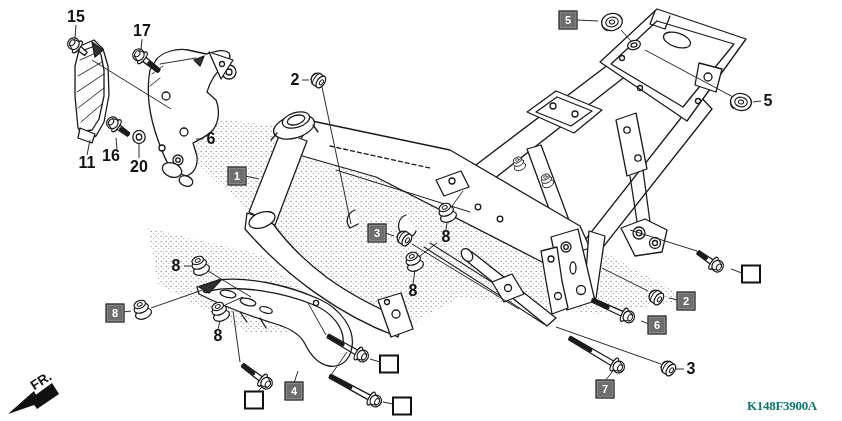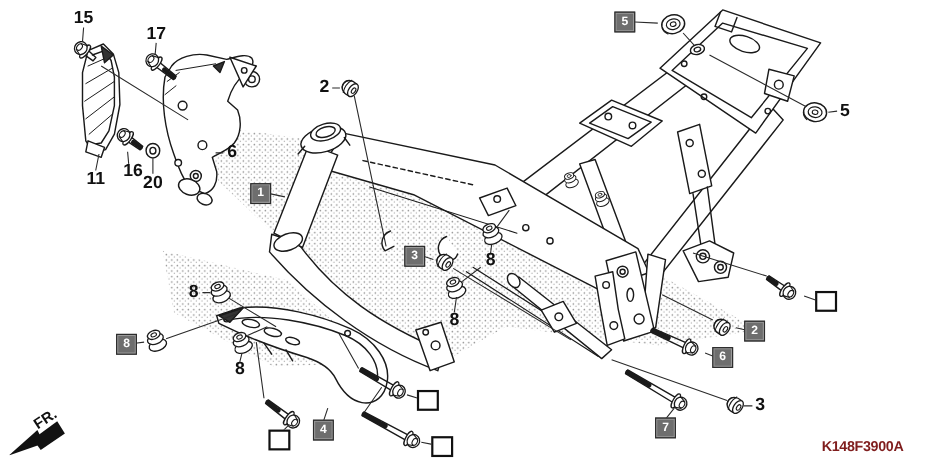--- a/index.html
+++ b/index.html
@@ -7,21 +7,21 @@
          font-family:"Liberation Sans",sans-serif;border-radius:27px;}
   .stage svg{position:absolute;left:0;top:0;}
   .callout{position:absolute;transform:translate(-50%,-50%);font-weight:bold;color:#111;
            line-height:1;white-space:nowrap;}
   .callout.plain{font-size:16px;}
   .callout.boxed{width:17px;height:17px;background:#6e6e6e;border:1px solid #2b2b2b;
                  color:#fff;display:flex;align-items:center;justify-content:center;
                  font-size:11px;box-shadow:inset 0 0 0 1px #9a9a9a;}
   .callout.empty{width:16px;height:15px;background:#fff;border:2px solid #111;}
   .diagram-code{position:absolute;left:747px;top:398px;font-weight:bold;font-size:13px;
-                letter-spacing:-0.3px;color:#7f1d1d;}
+                letter-spacing:-0.3px;color:#0f766e;font-family:Liberation Serif, serif;}
   .fr-label{position:absolute;left:36px;top:378px;font-weight:bold;font-size:13.5px;color:#111;
             transform:rotate(-33deg);transform-origin:left bottom;}
 </style>
 </head>
 <body>
 
 <div class="stage">
 
 <svg width="842" height="421" viewBox="0 0 842 421">
   <defs>
@@ -282,21 +282,21 @@
     <path d="M30,399 L52,383 L59,394 L37,409 Z" fill="#111"></path>
   </g>
 </svg>
 
 <div class="callout plain" style="left:76px;top:17px">15</div>
 <div class="callout plain" style="left:142px;top:31px">17</div>
 <div class="callout plain" style="left:295px;top:80px">2</div>
 <div class="callout plain" style="left:768px;top:101px">5</div>
 <div class="callout plain" style="left:211px;top:139px">6</div>
 <div class="callout plain" style="left:87px;top:163px">11</div>
-<div class="callout plain" style="left:121px;top:156px">16</div>
+<div class="callout plain" style="left:111px;top:156px">16</div>
 <div class="callout plain" style="left:139px;top:167px">20</div>
 <div class="callout plain" style="left:176px;top:266px">8</div>
 <div class="callout plain" style="left:218px;top:336px">8</div>
 <div class="callout plain" style="left:446px;top:237px">8</div>
 <div class="callout plain" style="left:413px;top:291px">8</div>
 <div class="callout plain" style="left:691px;top:369px">3</div>
 
 <div class="callout boxed" style="left:237px;top:176px">1</div>
 <div class="callout boxed" style="left:568px;top:20px">5</div>
 <div class="callout boxed" style="left:377px;top:233px">3</div>

